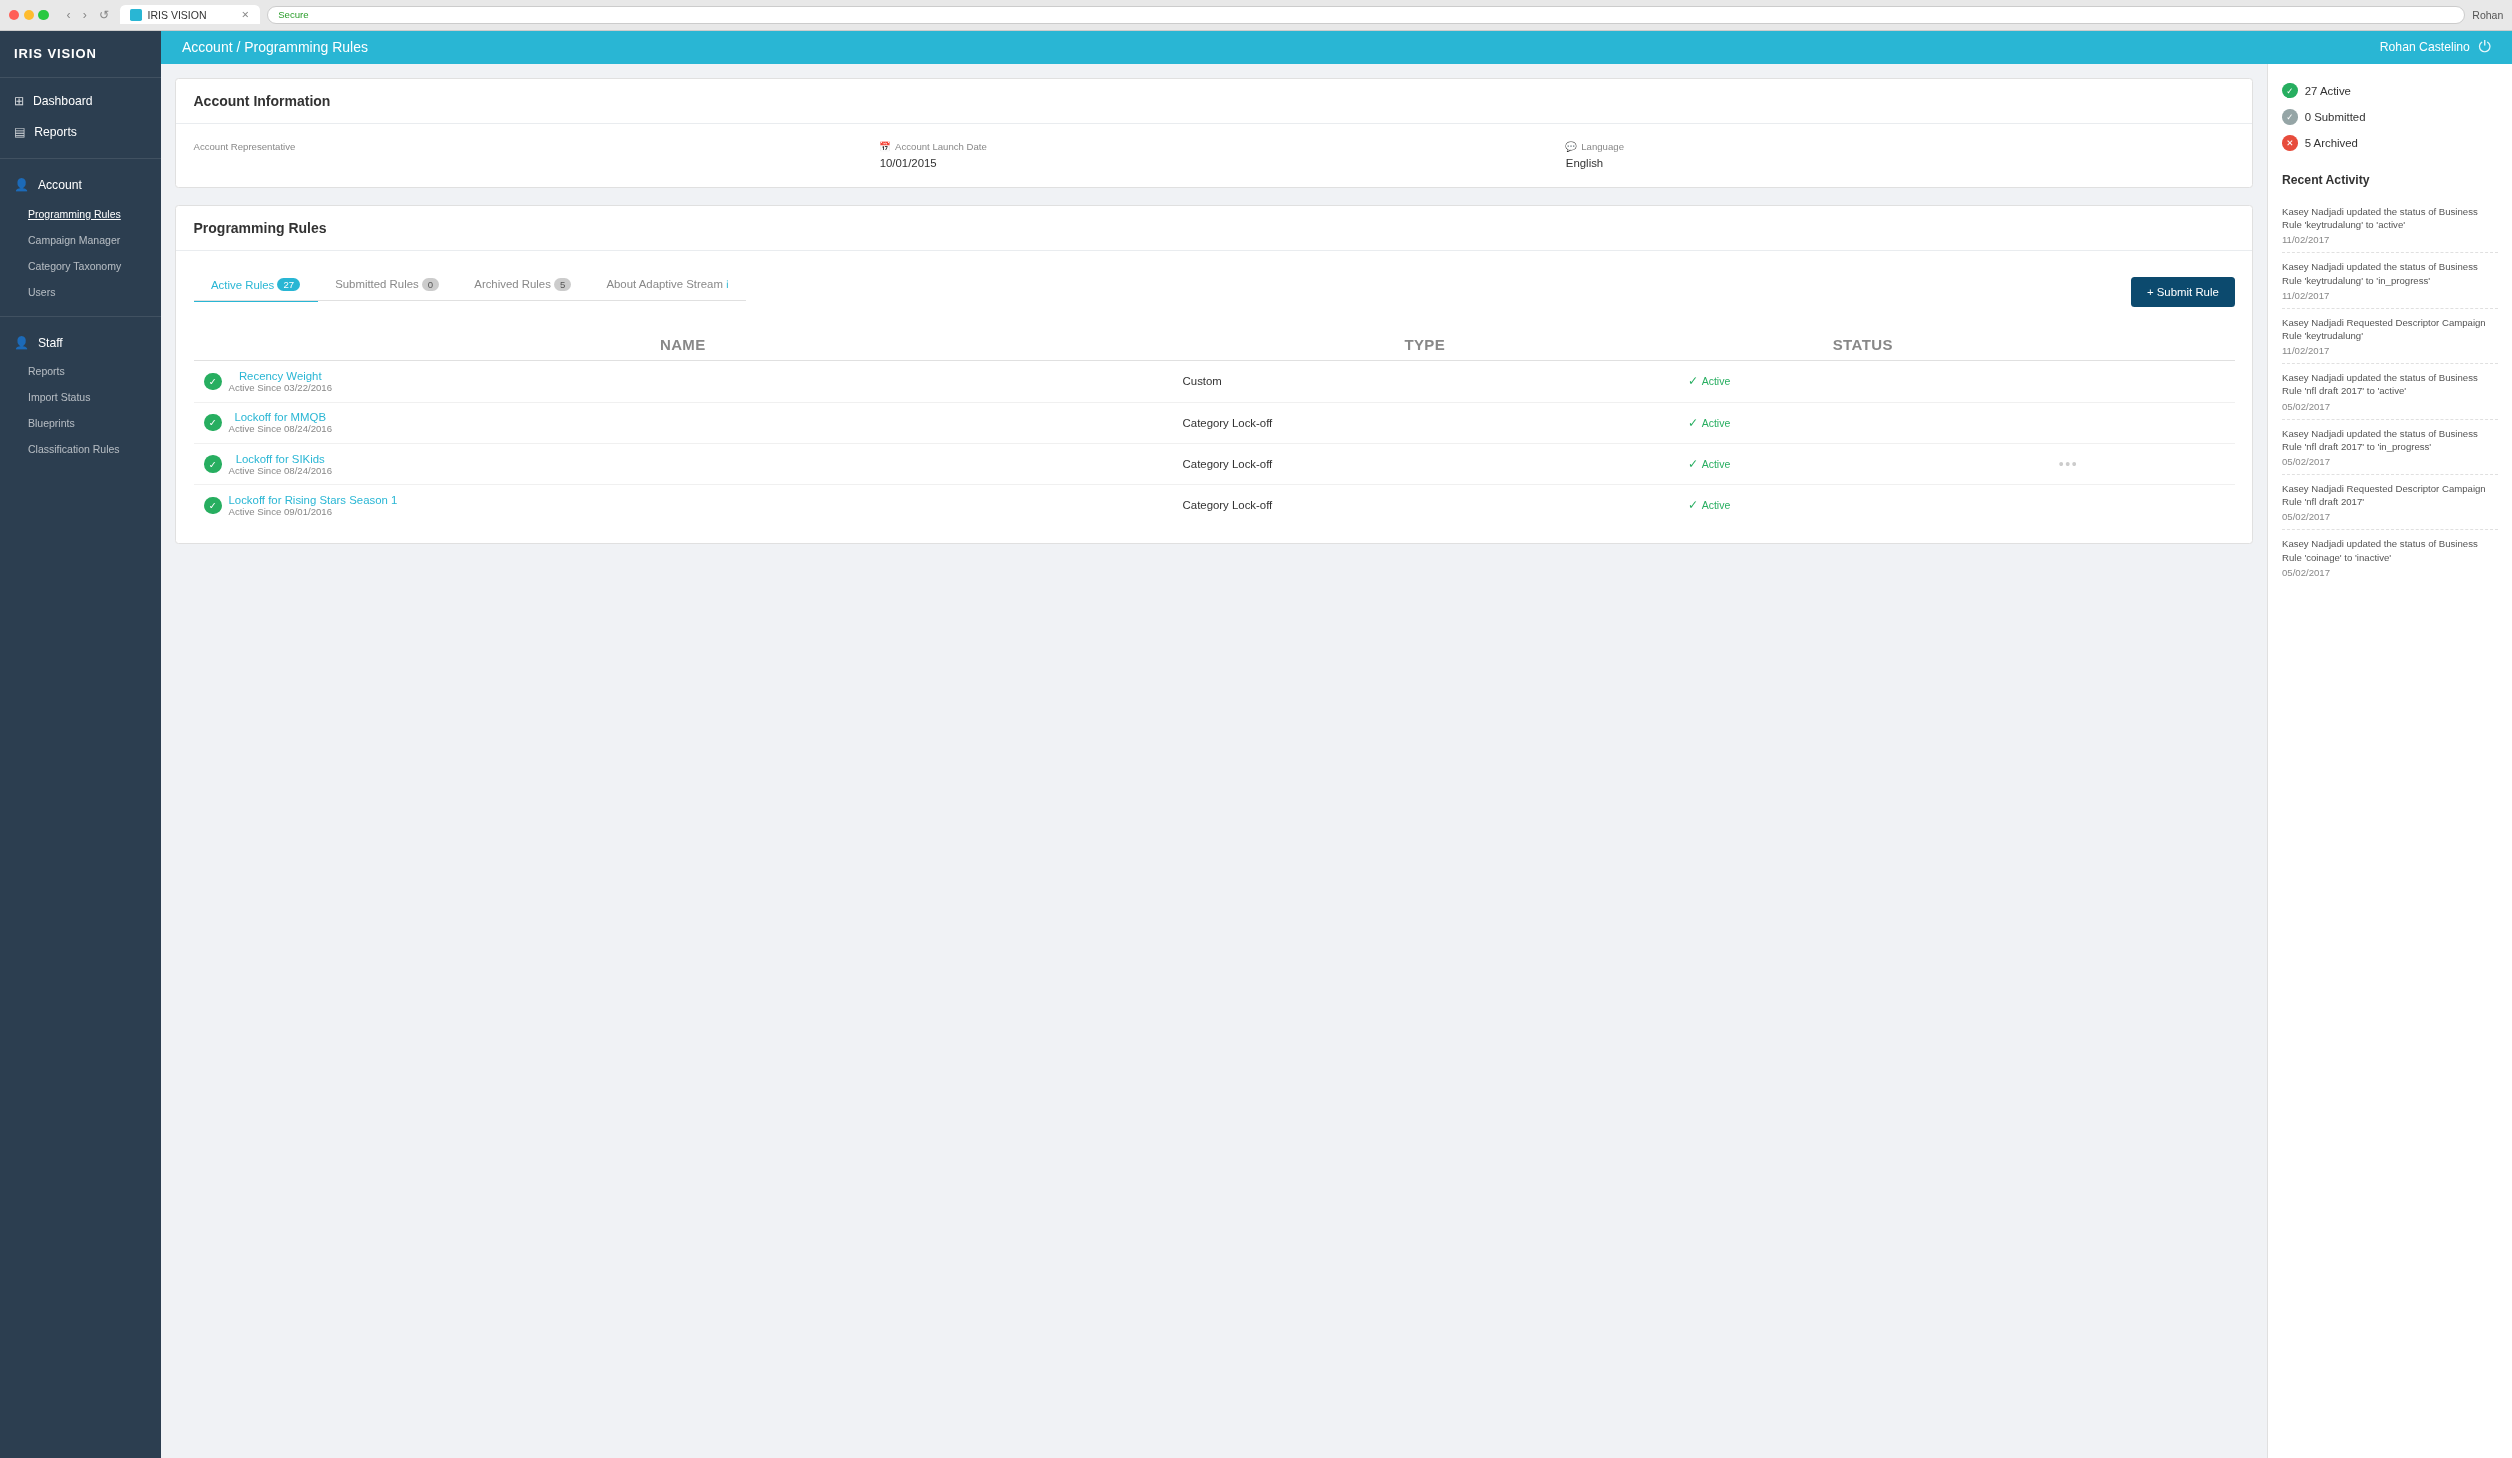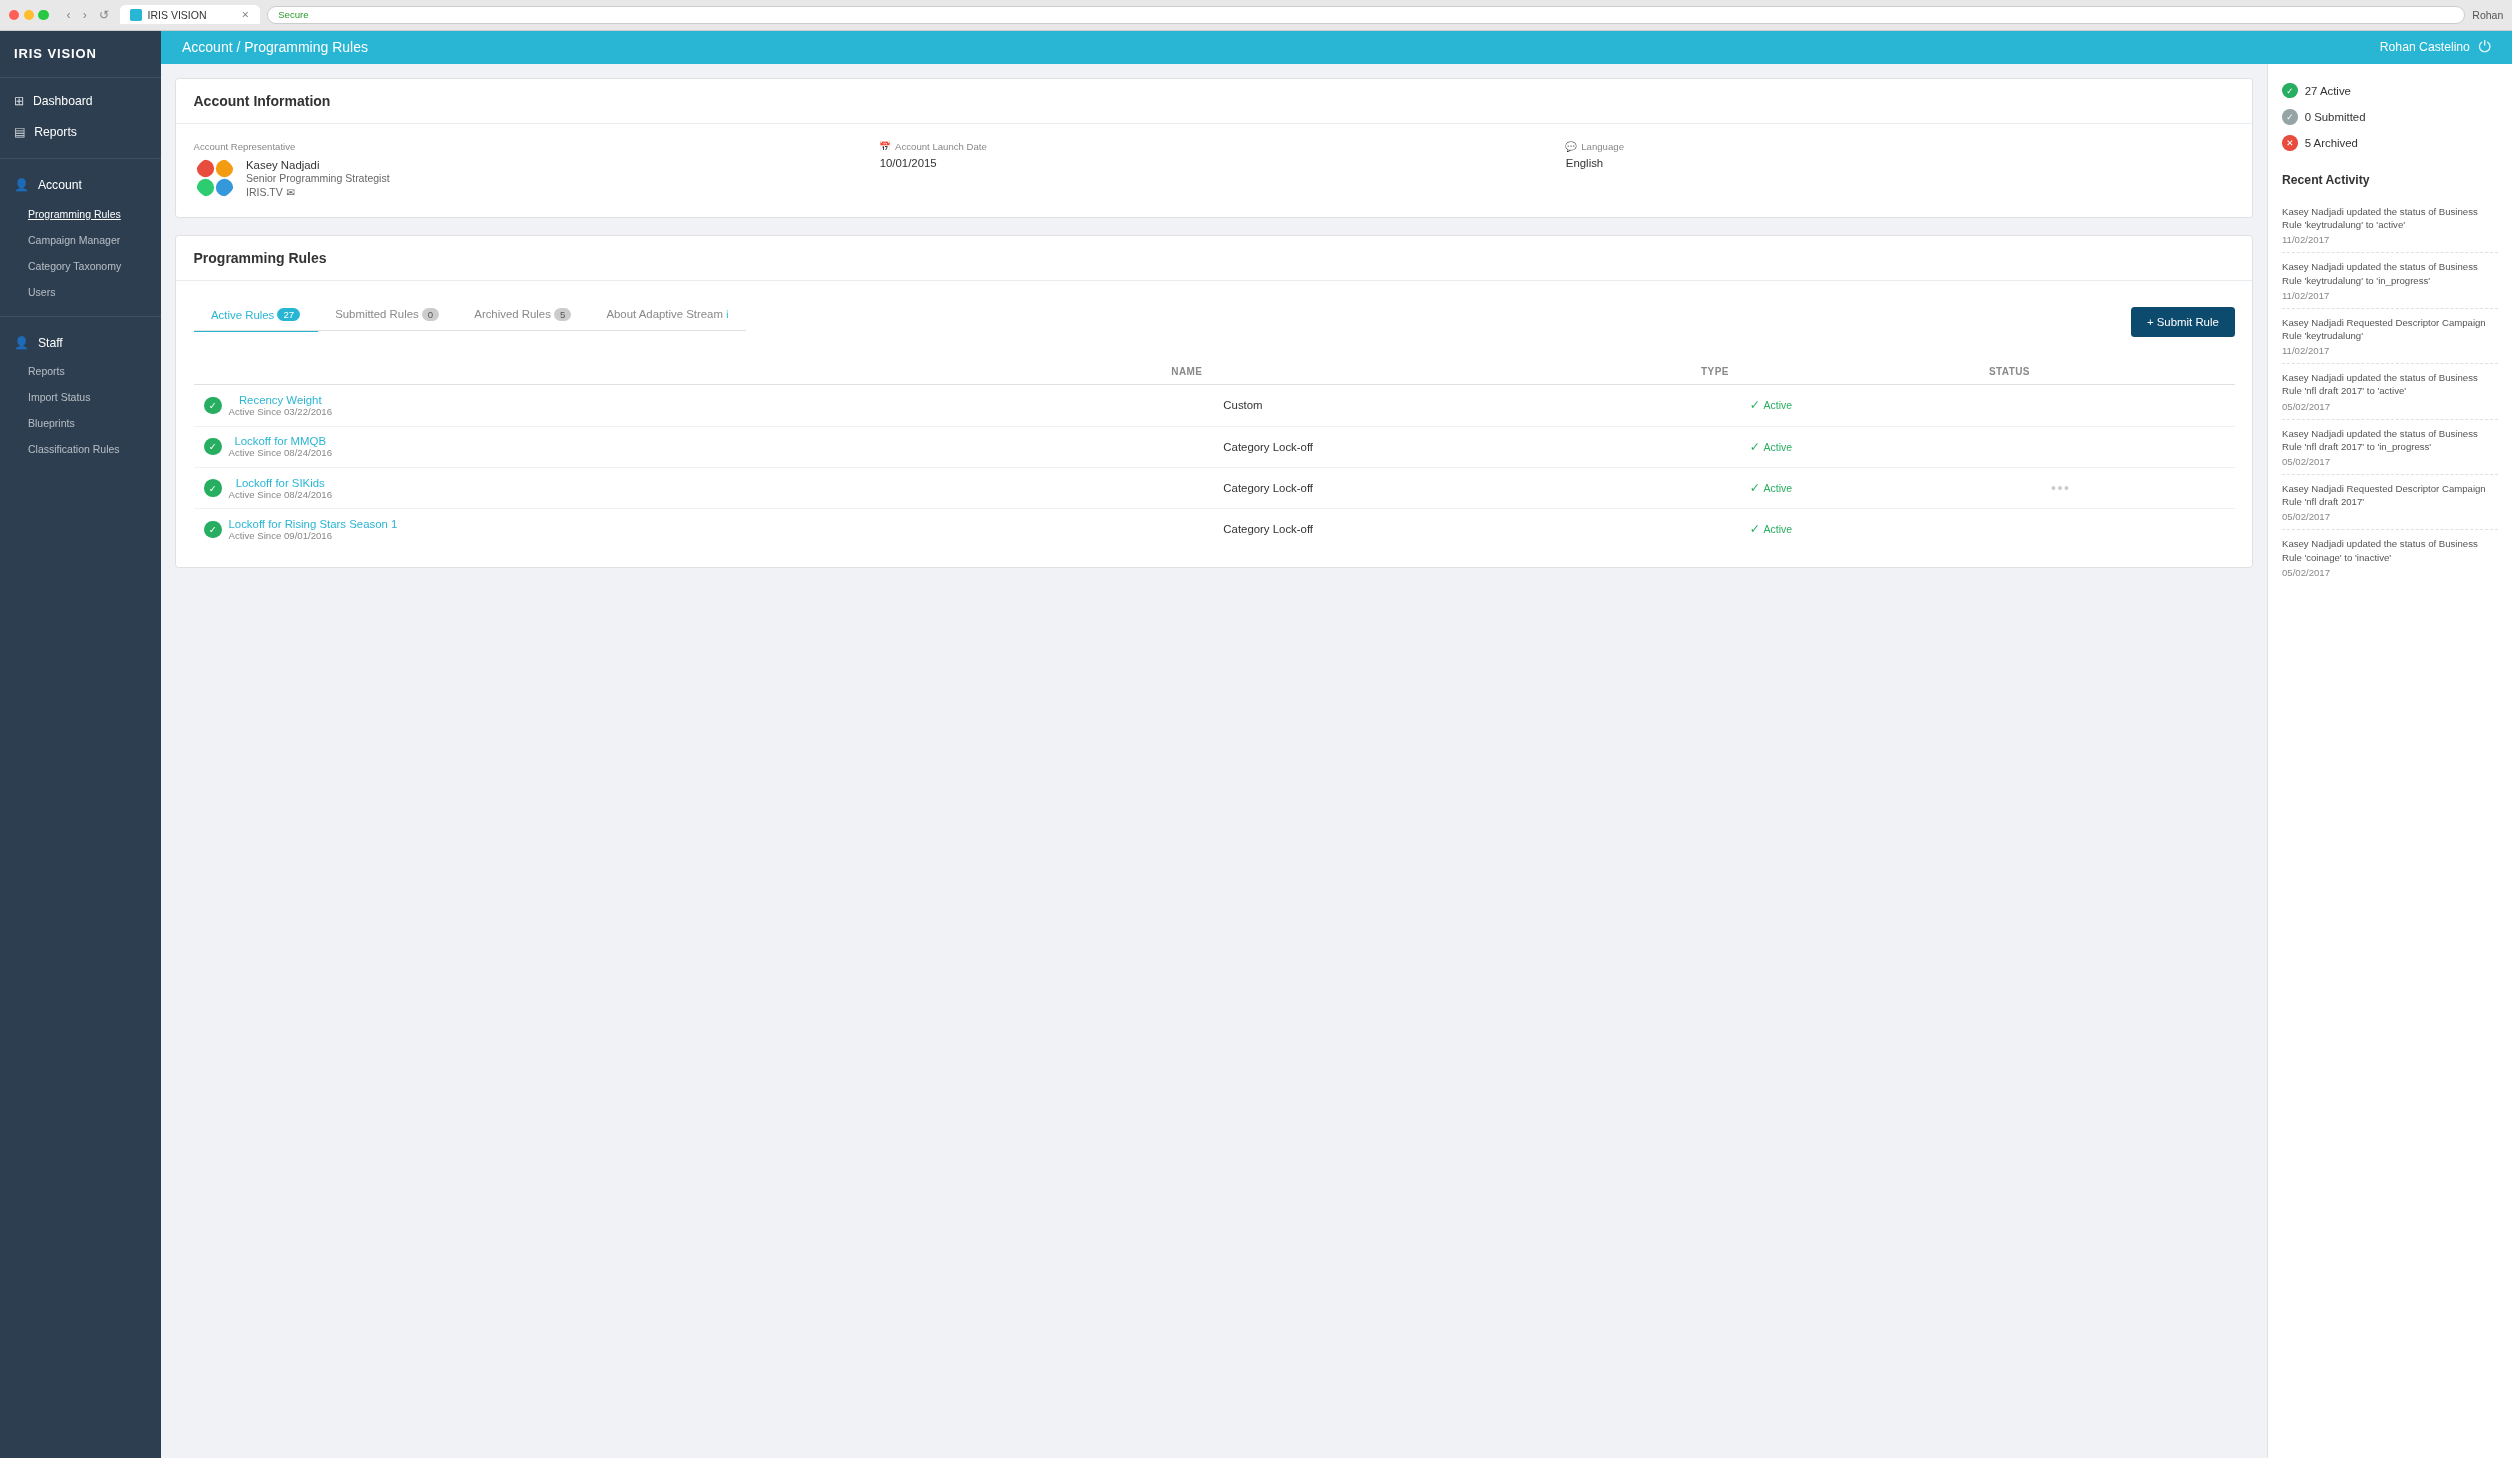--- a/index.html
+++ b/index.html
@@ -66,21 +66,21 @@
     
     .tabs-header { display: flex; border-bottom: 1.7px solid #e0e0e0; margin-bottom: 14px; }
     .tab { padding: 8.7px 17.5px; font-size: 11.4px; color: #888; cursor: pointer; position: relative; display: flex; align-items: center; gap: 3px; }
     .tab.active { color: #29b6d4; border-bottom: 1.7px solid #29b6d4; margin-bottom: -1.7px; font-weight: 500; }
     .tab .badge { background: #29b6d4; color: white; border-radius: 8.7px; padding: 0.9px 6.1px; font-size: 9.6px; }
     .tab .badge-gray { background: #ccc; color: #555; border-radius: 8.7px; padding: 0.9px 6.1px; font-size: 9.6px; }
     .submit-btn { margin-left: auto; background: #0c4a6e; color: white; border: none; border-radius: 3.5px; padding: 8.7px 15.7px; font-size: 11.4px; cursor: pointer; display: flex; align-items: center; gap: 4.4px; }
 
     
     .rules-table { width: 100%; border-collapse: collapse; }
-    .rules-table th { text-align: right; font-size: 10px; font-weight: 600; color: #888; padding: 7px 10.5px; border-bottom: 0.9px solid #e0e0e0; letter-spacing: 0.4px; }
+    .rules-table th { text-align: center; font-size: 15px; font-weight: 600; color: #888; padding: 7px 10.5px; border-bottom: 0.9px solid #e0e0e0; letter-spacing: 0.4px; }
     .rules-table td { padding: 8.7px 10.5px; font-size: 11.4px; color: #333; vertical-align: middle; }
     .rules-table tr:not(:last-child) td { border-bottom: 0.9px solid #f0f0f0; }
     .rule-name { font-weight: 400; color: #29b6d4; text-align: center; }
     .rule-since { font-size: 9.6px; color: #888; }
     .status-active { color: #27ae60; display: flex; align-items: center; gap: 3.5px; font-size: 10.5px; }
     .check-icon { width: 17.5px; height: 17.5px; border-radius: 50%; background: #27ae60; color: white; display: flex; align-items: center; justify-content: center; font-size: 9.6px; flex-shrink: 0; }
     .more-dots { color: #ccc; letter-spacing: 1.7px; cursor: pointer; font-size: 14px; }
     .tab-btn-area { display: flex; align-items: center; margin-bottom: 14px; }
 
     
@@ -191,38 +191,20 @@
           <div class="card-header">
             <h2>Account Information</h2>
           </div>
           <div class="card-body">
             <div class="account-info-grid">
 
               <div class="info-section">
                 <label>
                   <span>Account Representative</span>
                 </label>
-                <div class="account-rep">
-                  <div class="avatar">
-                    <svg width="38" height="38" viewBox="0 0 44 44">
-                      <circle cx="11" cy="11" r="10" fill="#e74c3c"></circle>
-                      <circle cx="33" cy="11" r="10" fill="#f39c12"></circle>
-                      <circle cx="11" cy="33" r="10" fill="#2ecc71"></circle>
-                      <circle cx="33" cy="33" r="10" fill="#3498db"></circle>
-                    </svg>
-                  </div>
-                  <div class="rep-info">
-                    <div class="name">Kasey Nadjadi</div>
-                    <div class="title">Senior Programming Strategist</div>
-                    <div class="company">
-                      <span>IRIS.TV</span>
-                      <span>✉</span>
-                    </div>
-                  </div>
-                </div>
               </div>
 
               <div class="info-section">
                 <label>
                   <span>📅</span>
                   <span>Account Launch Date</span>
                 </label>
                 <div class="info-value">10/01/2015</div>
               </div>
 

